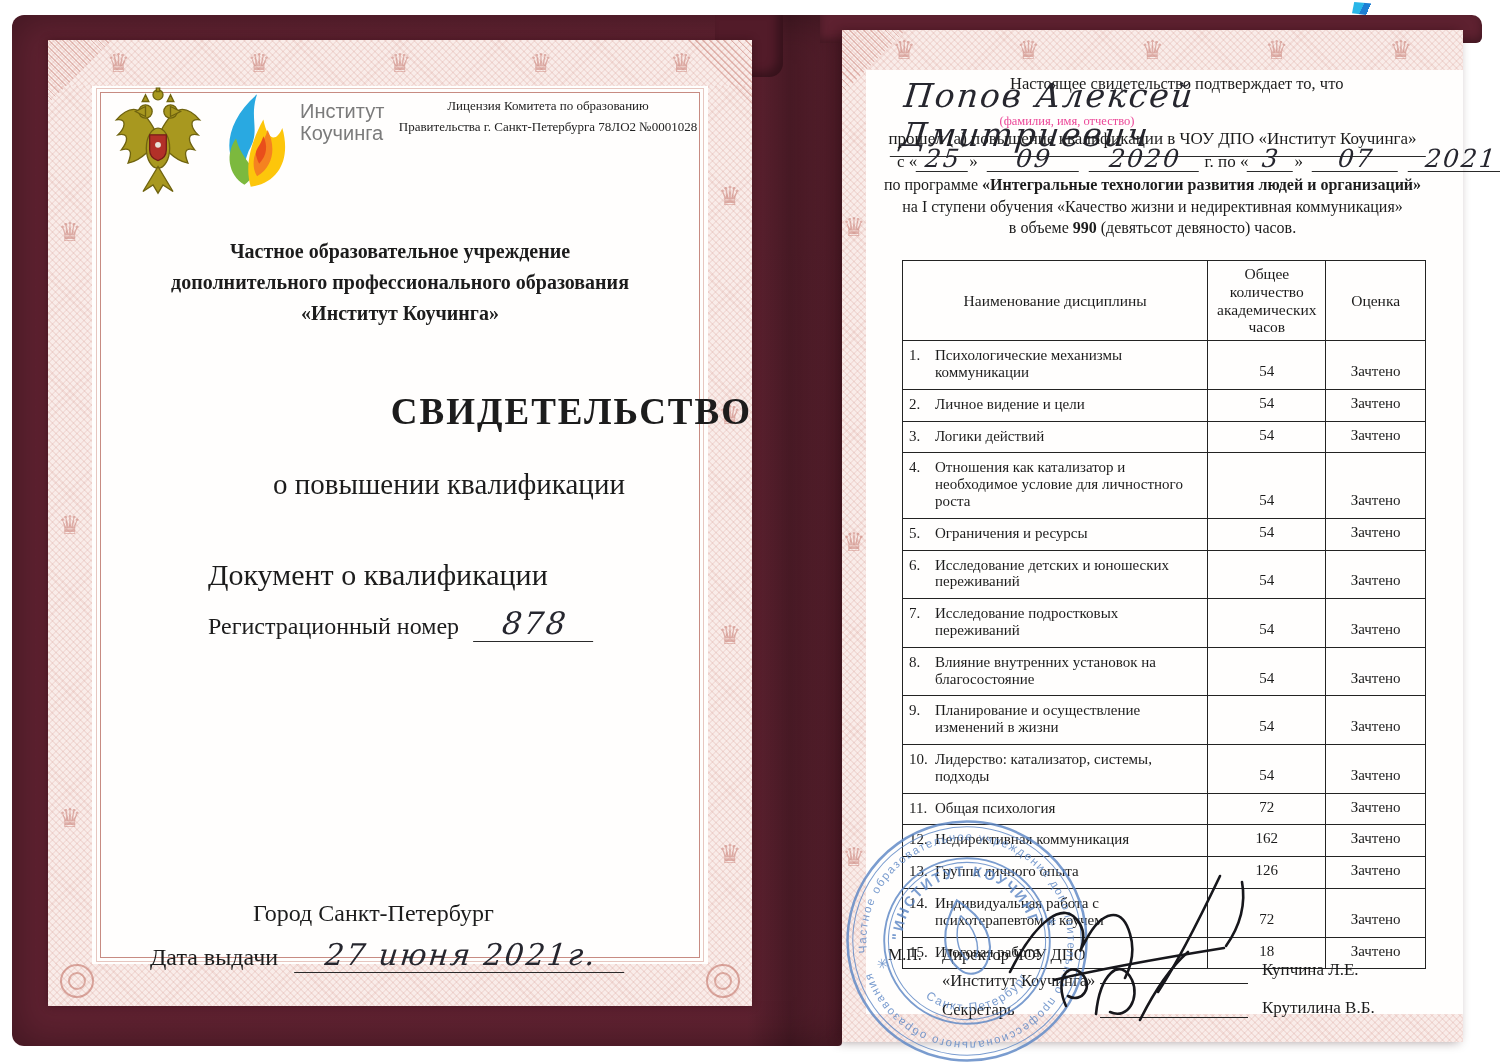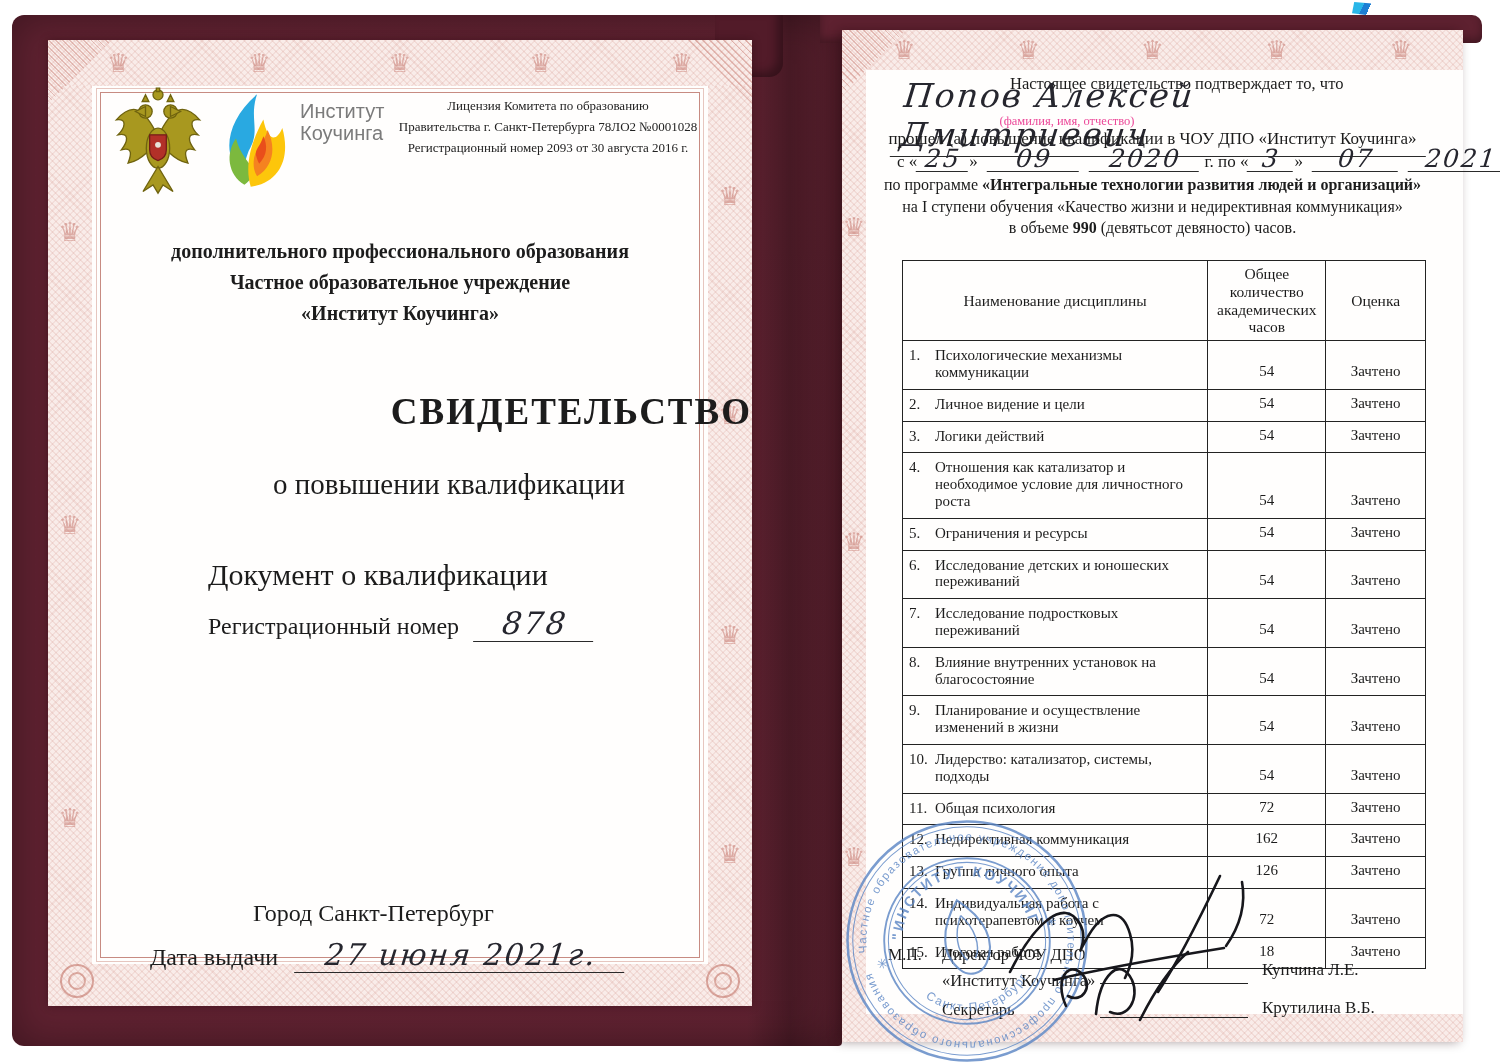--- a/index.html
+++ b/index.html
@@ -162,26 +162,25 @@
       <path d="M38,70 C46,62 46,52 42,44 C39,54 34,56 35,62 C36,66 37,68 38,70 Z" fill="#e94e1b"></path>
     </svg>
     <div class="lp-logo-text">
       <div>Институт</div>
       <div>Коучинга</div>
     </div>
 
     <div class="lp-license">
       <div>Лицензия Комитета по образованию</div>
       <div>Правительства г. Санкт-Петербурга 78ЛО2 №0001028</div>
-      <div>Регистрационный номер 2093 от 30 августа 2016 г.</div>
     </div>
 
     <div class="lp-institution">
+      <div>Частное образовательное учреждение</div>
       <div>дополнительного профессионального образования</div>
-      <div>Частное образовательное учреждение</div>
       <div>«Институт Коучинга»</div>
     </div>
 
     <div class="lp-title">СВИДЕТЕЛЬСТВО</div>
     <div class="lp-subtitle">о повышении квалификации</div>
 
     <div class="lp-doctype">Документ о квалификации</div>
     <div class="lp-regline">
       <span>Регистрационный номер</span>
       <span class="hand uline" style="font-size:31px;width:120px;margin-left:10px;">878</span>

